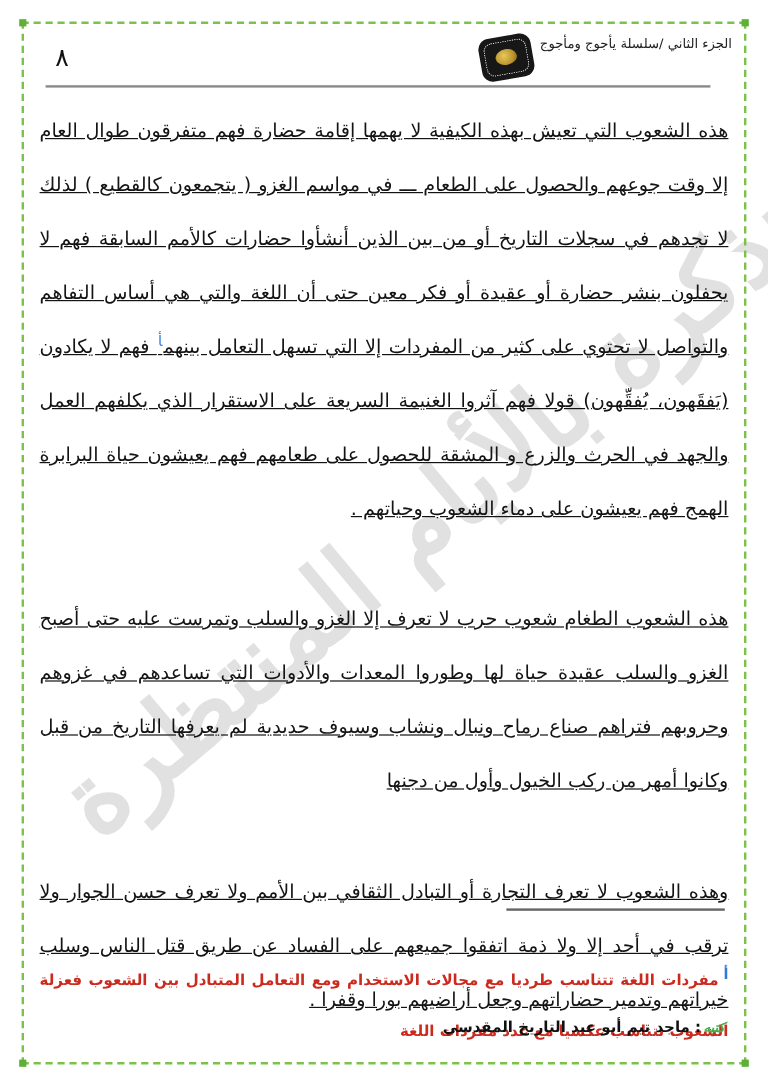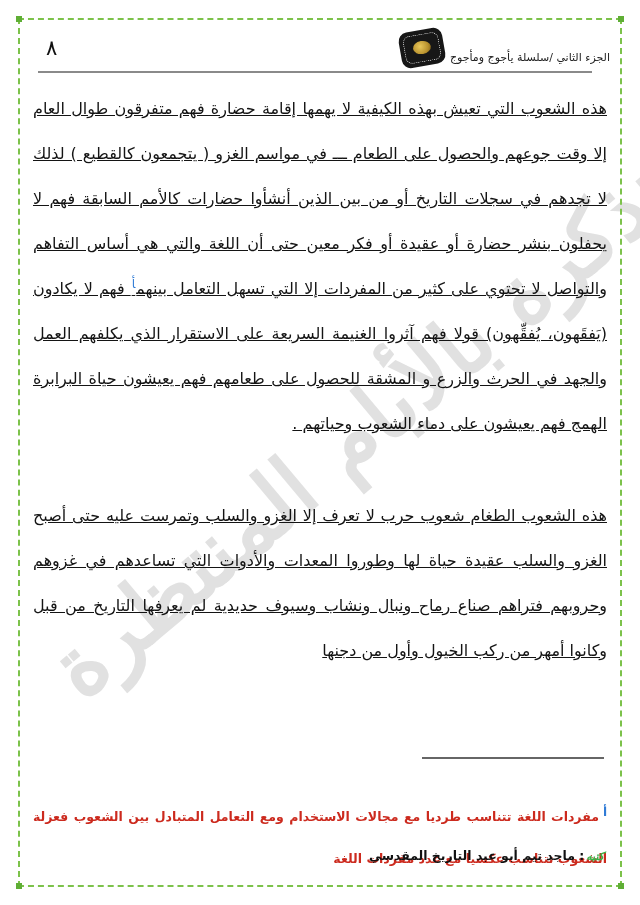--- a/index.html
+++ b/index.html
@@ -32,21 +32,21 @@
   }
 
   .content{position:relative;z-index:1;}
 
   
   .header{
     position:absolute; top:30px; left:46px; right:30px;
     display:flex; justify-content:space-between; align-items:flex-start;
   }
   .page-number{font-size:21px;color:#111;margin-top:6px;}
-  .header-right{display:flex;align-items:flex-end;direction:rtl;gap:6px;}
+  .header-right{display:flex;align-items:flex-start;direction:rtl;gap:6px;}
   .seal{
     width:44px;height:36px;background:#171717;border-radius:9px;
     transform:rotate(-10deg);position:relative;flex:0 0 auto;
   }
   .seal::before{
     content:""; position:absolute; inset:4px;
     border:1px dotted rgba(255,255,255,.85); border-radius:7px;
   }
   .seal::after{
     content:""; position:absolute; left:13px; top:11px; width:18px; height:13px;
@@ -114,20 +114,21 @@
     <div class="header-right">
       <span class="header-title">الجزء الثاني /سلسلة يأجوج ومأجوج</span>
       <span class="seal"></span>
     </div>
   </div>
   <div class="header-rule"></div>
 
   <div class="main-text">
     <p><span>هذه الشعوب التي تعيش بهذه الكيفية لا يهمها إقامة حضارة فهم متفرقون طوال العام إلا وقت جوعهم والحصول على الطعام ـــ في مواسم الغزو ( يتجمعون كالقطيع ) لذلك لا تجدهم في سجلات التاريخ أو من بين الذين أنشأوا حضارات كالأمم السابقة فهم لا يحفلون بنشر حضارة أو عقيدة أو فكر معين حتى أن اللغة والتي هي أساس التفاهم والتواصل لا تحتوي على كثير من المفردات إلا التي تسهل التعامل بينهم</span><span class="fn-marker-inline">أ</span><span> فهم لا يكادون (يَفقَهون، يُفقِّهون) قولا فهم آثروا الغنيمة السريعة على الاستقرار الذي يكلفهم العمل والجهد في الحرث والزرع و المشقة للحصول على طعامهم فهم يعيشون حياة البرابرة الهمج فهم يعيشون على دماء الشعوب وحياتهم .</span></p>
     <p>هذه الشعوب الطغام شعوب حرب لا تعرف إلا الغزو والسلب وتمرست عليه حتى أصبح الغزو والسلب عقيدة حياة لها وطوروا المعدات والأدوات التي تساعدهم في غزوهم وحروبهم فتراهم صناع رماح ونبال ونشاب وسيوف حديدية لم يعرفها التاريخ من قبل وكانوا أمهر من ركب الخيول وأول من دجنها</p>
+    <p>وهذه الشعوب لا تعرف التجارة أو التبادل الثقافي بين الأمم ولا تعرف حسن الجوار ولا ترقب في أحد إلا ولا ذمة اتفقوا جميعهم على الفساد عن طريق قتل الناس وسلب خيراتهم وتدمير حضاراتهم وجعل أراضيهم بورا وقفرا .</p>
   </div>
 
   <div class="footnote-rule"></div>
 
   <div class="footnote">
     <span class="fn-marker">أ</span><span>مفردات اللغة تتناسب طرديا مع مجالات الاستخدام ومع التعامل المتبادل بين الشعوب فعزلة الشعوب تتناسب عكسيا مع عدد مفردات اللغة</span>
   </div>
 
   <div class="signature">
     <span class="sig-prefix">كتبه</span><span>: ماجد تيم أبو عبد التاريخ المقدسي</span>

